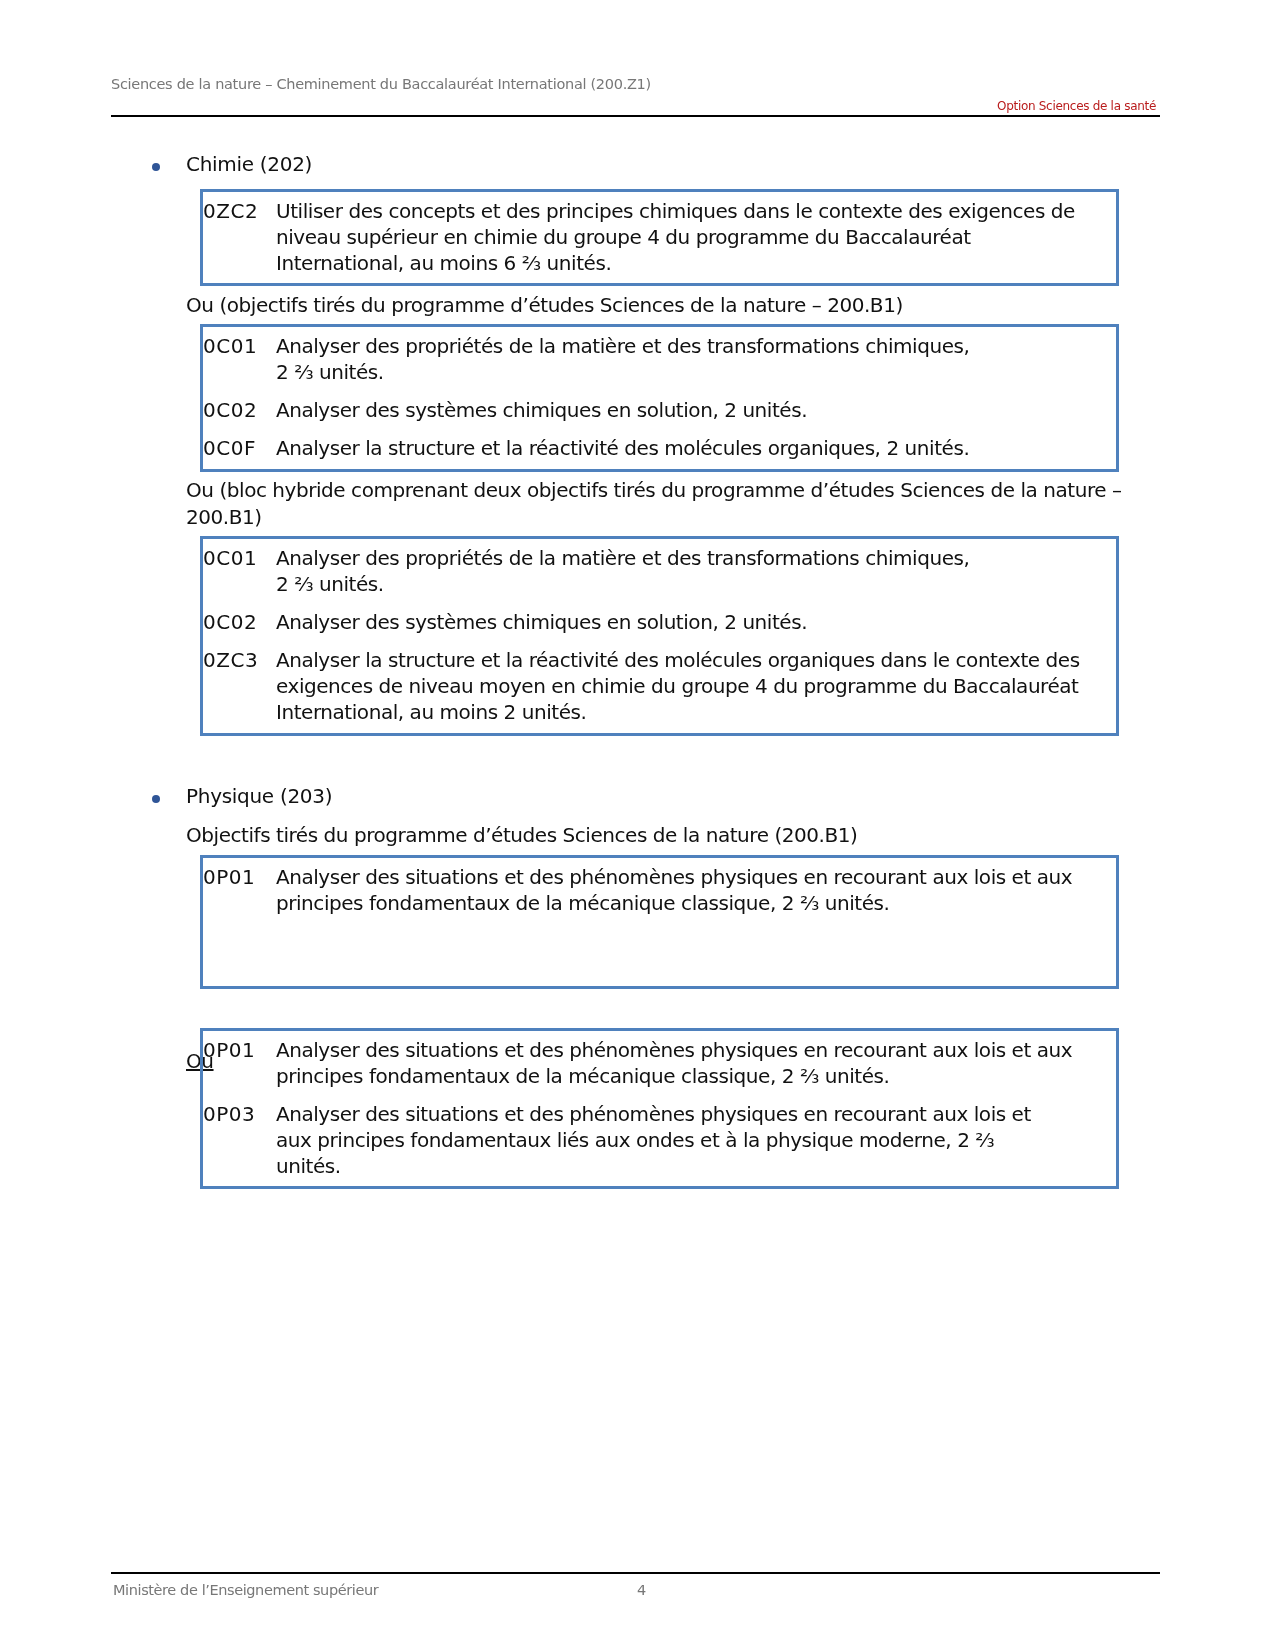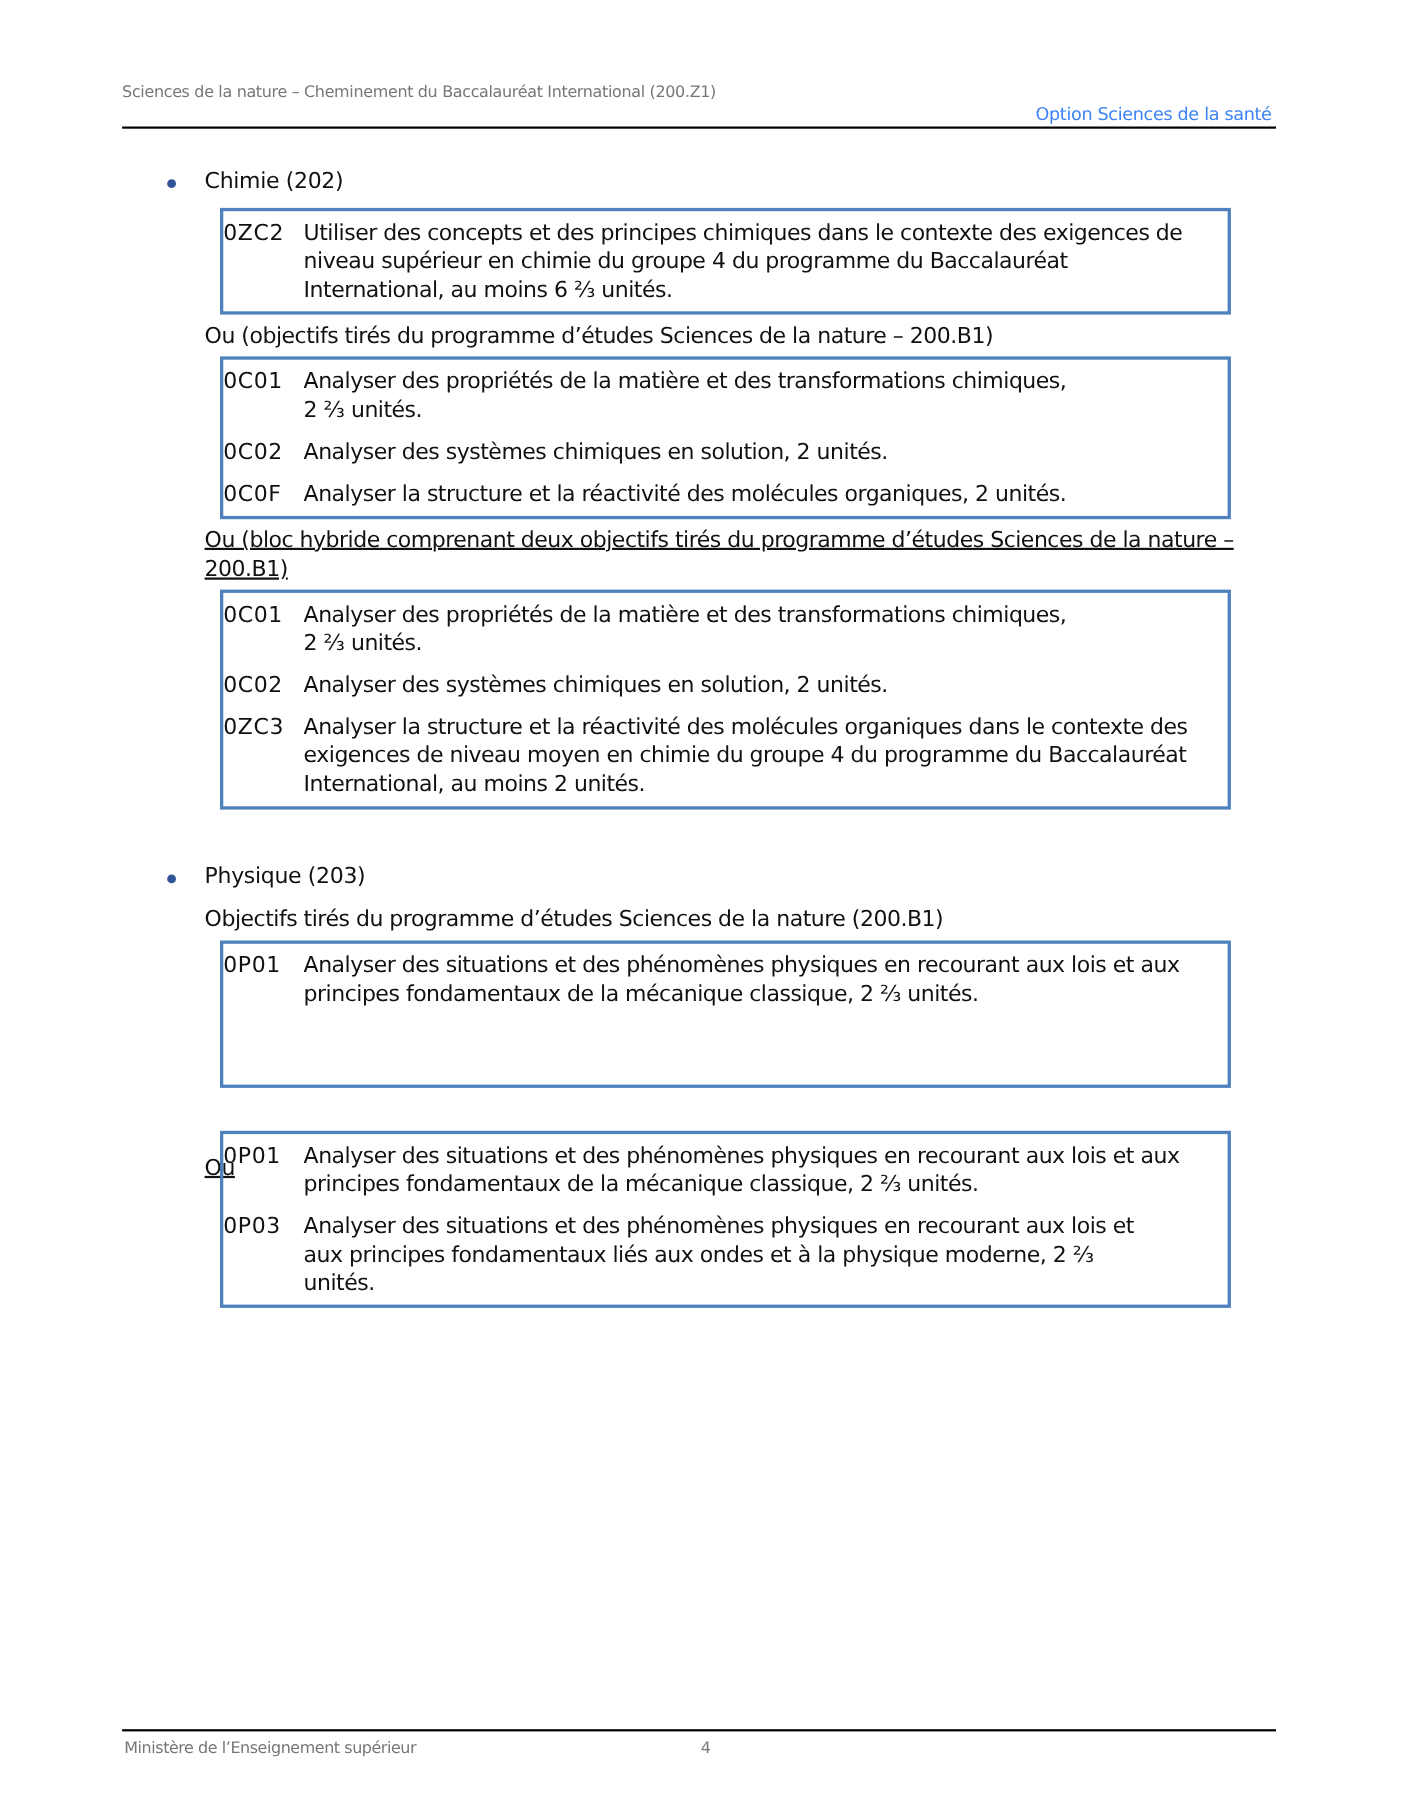--- a/index.html
+++ b/index.html
@@ -1,19 +1,19 @@
 <!DOCTYPE html>
 <html><head>
   <meta charset="utf-8">
   <style>
     html, body { margin: 0; padding: 0; background: #ffffff; }
     body { width: 1275px; height: 1650px; position: relative; font-family: "DejaVu Sans", sans-serif; color: #111; overflow: hidden; }
     .page-header { position: absolute; left: 111px; top: 74px; width: 1049px; height: 41px; border-bottom: 2px solid #000; }
     .hdr-line { font-size: 14.5px; color: #777; line-height: 20px; letter-spacing: -0.3px; white-space: nowrap; }
-    .hdr-right { position: absolute; right: 4px; bottom: 2px; font-size: 16px; color: #3b82f6; letter-spacing: -0.3px; }
+    .hdr-right { position: absolute; right: 4px; bottom: 2px; font-size: 12px; color: #b91c1c; letter-spacing: -0.3px; }
     .page-footer { position: absolute; left: 111px; top: 1572px; width: 1049px; border-top: 2px solid #000; }
     .ftr-left { position: absolute; left: 2px; top: 8px; font-size: 14.5px; color: #777; letter-spacing: -0.4px; white-space: nowrap; }
     .ftr-page { position: absolute; left: 526px; top: 8px; font-size: 14.5px; color: #777; }
     .content { position: absolute; left: 0; top: 0; width: 1275px; }
     .bullet-head { position: absolute; left: 186px; font-size: 20px; letter-spacing: -0.3px; white-space: nowrap; }
     .bullet-dot { position: absolute; left: 152px; width: 8px; height: 8px; border-radius: 50%; background: #2f5597; }
     .ou { position: absolute; left: 186px; font-size: 20px; letter-spacing: -0.45px; line-height: 27px; width: 970px; }
     .box { position: absolute; left: 200px; width: 919px; border: 3px solid #4f81bd; box-sizing: border-box; padding: 6px 0 4px 0; }
     .obj { display: flex; font-size: 20px; line-height: 26px; letter-spacing: -0.45px; margin-bottom: 12px; }
     .obj:last-child { margin-bottom: 0; }
@@ -50,21 +50,21 @@
     <div class="obj">
       <span class="obj-code">0C02</span>
       <span class="obj-text">Analyser des systèmes chimiques en solution, 2 unités.</span>
     </div>
     <div class="obj">
       <span class="obj-code">0C0F</span>
       <span class="obj-text">Analyser la structure et la réactivité des molécules organiques, 2 unités.</span>
     </div>
   </div>
 
-  <div class="ou" style="top:477px;text-decoration:underline;">Ou (bloc hybride comprenant deux objectifs tirés du programme d’études Sciences de la nature – 200.B1)</div>
+  <div class="ou" style="top:477px;">Ou (bloc hybride comprenant deux objectifs tirés du programme d’études Sciences de la nature – 200.B1)</div>
 
   <div class="box" style="top:536px; height:200px;">
     <div class="obj">
       <span class="obj-code">0C01</span>
       <span class="obj-text" style="padding-right:130px;">Analyser des propriétés de la matière et des transformations chimiques, 2 ⅔ unités.</span>
     </div>
     <div class="obj">
       <span class="obj-code">0C02</span>
       <span class="obj-text">Analyser des systèmes chimiques en solution, 2 unités.</span>
     </div>

